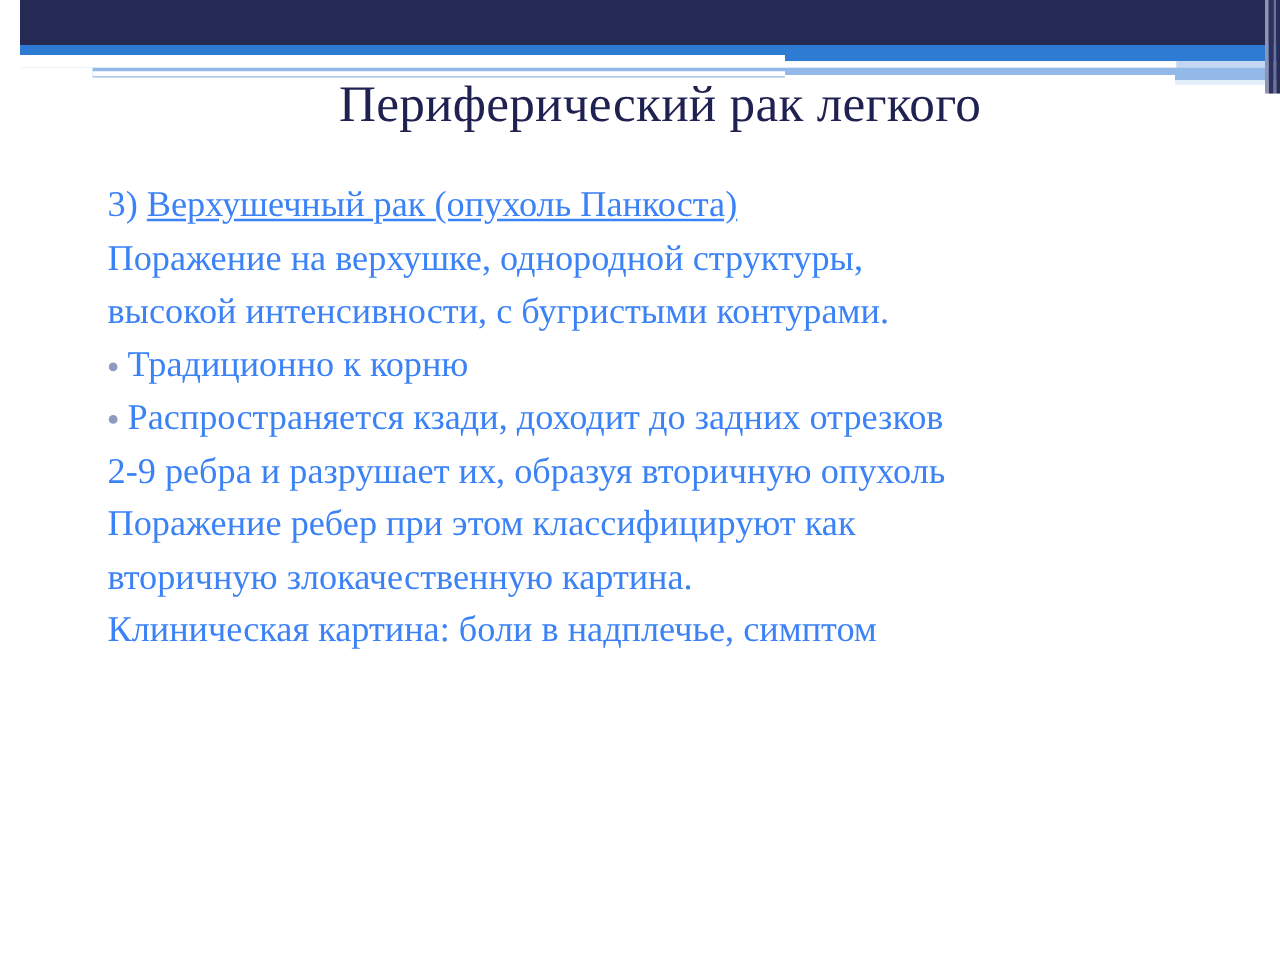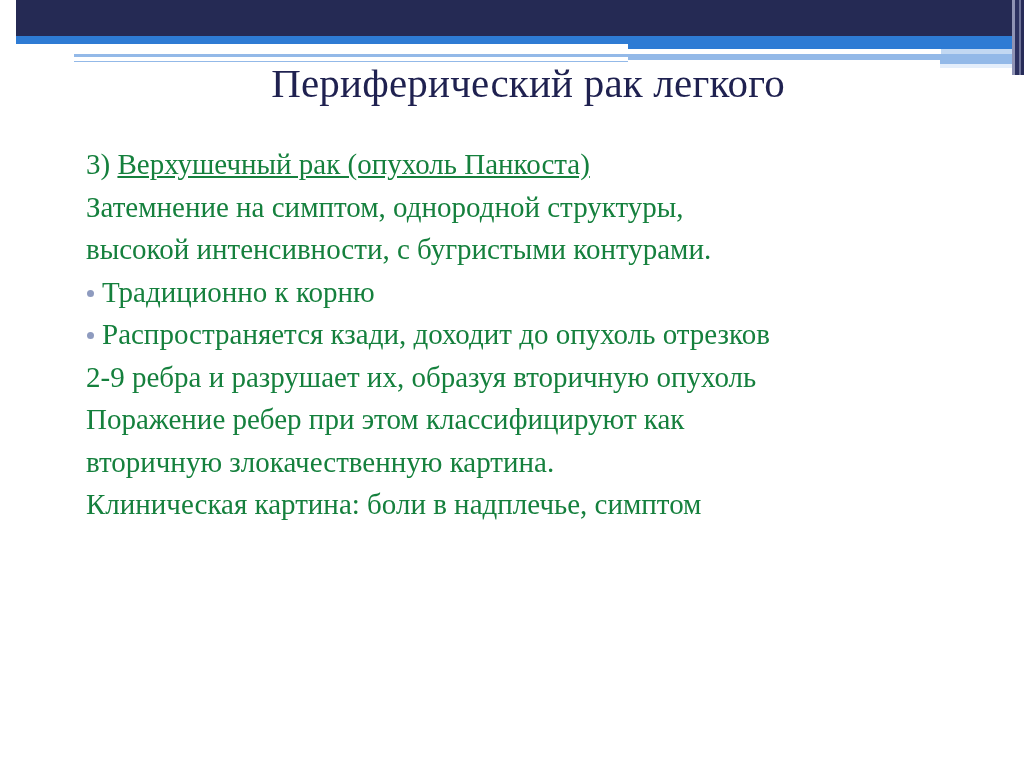--- a/index.html
+++ b/index.html
@@ -117,21 +117,21 @@
   .body-block {
     position: absolute;
     left: 70px;
     top: 143px;
     width: 900px;
   }
   .line {
     font-family: "Liberation Serif", "DejaVu Serif", serif;
     font-size: 29px;
     line-height: 42.5px;
-    color: #15803d;
+    color: #3b82f6;
     white-space: nowrap;
     position: relative;
   }
   .line .u {
     text-decoration: underline;
     text-underline-offset: 2px;
   }
   .line.bullet {
     padding-left: 16px;
   }
@@ -175,23 +175,23 @@
         <div class="vstripe" style="left: 17px; width: 4px; background: rgb(166, 171, 198);"></div>
         <div class="vstripe" style="left: 21px; width: 3px; background: rgb(75, 81, 128);"></div>
         <div class="vstripe" style="left: 24px; width: 4px; background: rgb(176, 181, 204);"></div>
       </div>
   </div>
 
   <div class="title">Периферический рак легкого</div>
 
   <div class="body-block">
       <div class="line"><span>3) </span><span class="u">Верхушечный рак (опухоль Панкоста)</span></div>
-      <div class="line"><span>Затемнение на симптом, однородной структуры,</span></div>
+      <div class="line"><span>Поражение на верхушке, однородной структуры,</span></div>
       <div class="line"><span>высокой интенсивности, с бугристыми контурами.</span></div>
       <div class="line bullet"><span>Традиционно к корню</span></div>
-      <div class="line bullet"><span>Распространяется кзади, доходит до опухоль отрезков</span></div>
+      <div class="line bullet"><span>Распространяется кзади, доходит до задних отрезков</span></div>
       <div class="line"><span>2-9 ребра и разрушает их, образуя вторичную опухоль</span></div>
       <div class="line"><span>Поражение ребер при этом классифицируют как</span></div>
       <div class="line"><span>вторичную злокачественную картина.</span></div>
       <div class="line"><span>Клиническая картина: боли в надплечье, симптом</span></div>
     </div>
 
 </div>
 
 </body></html>

